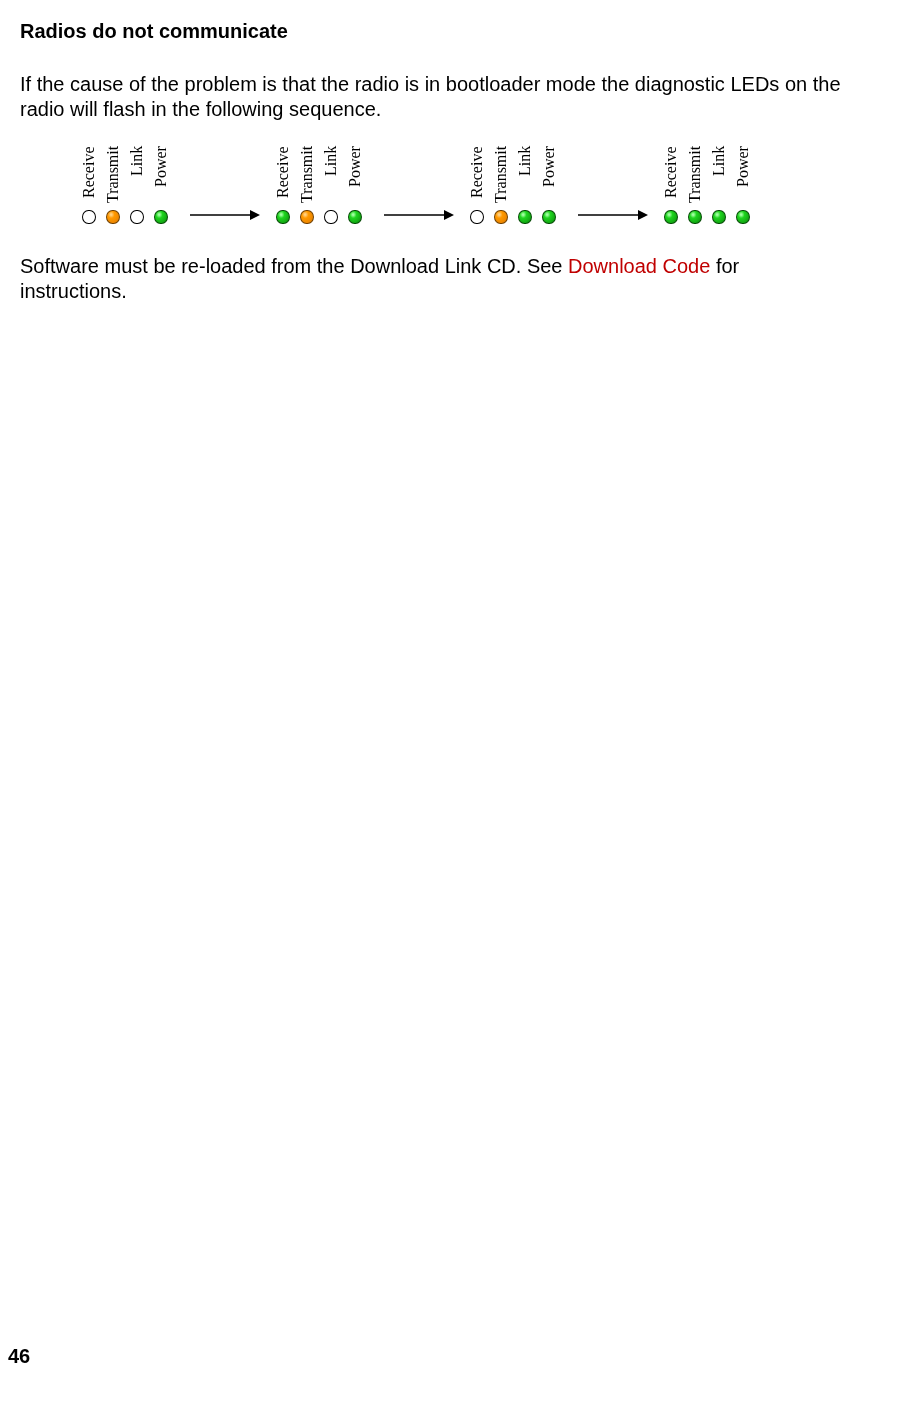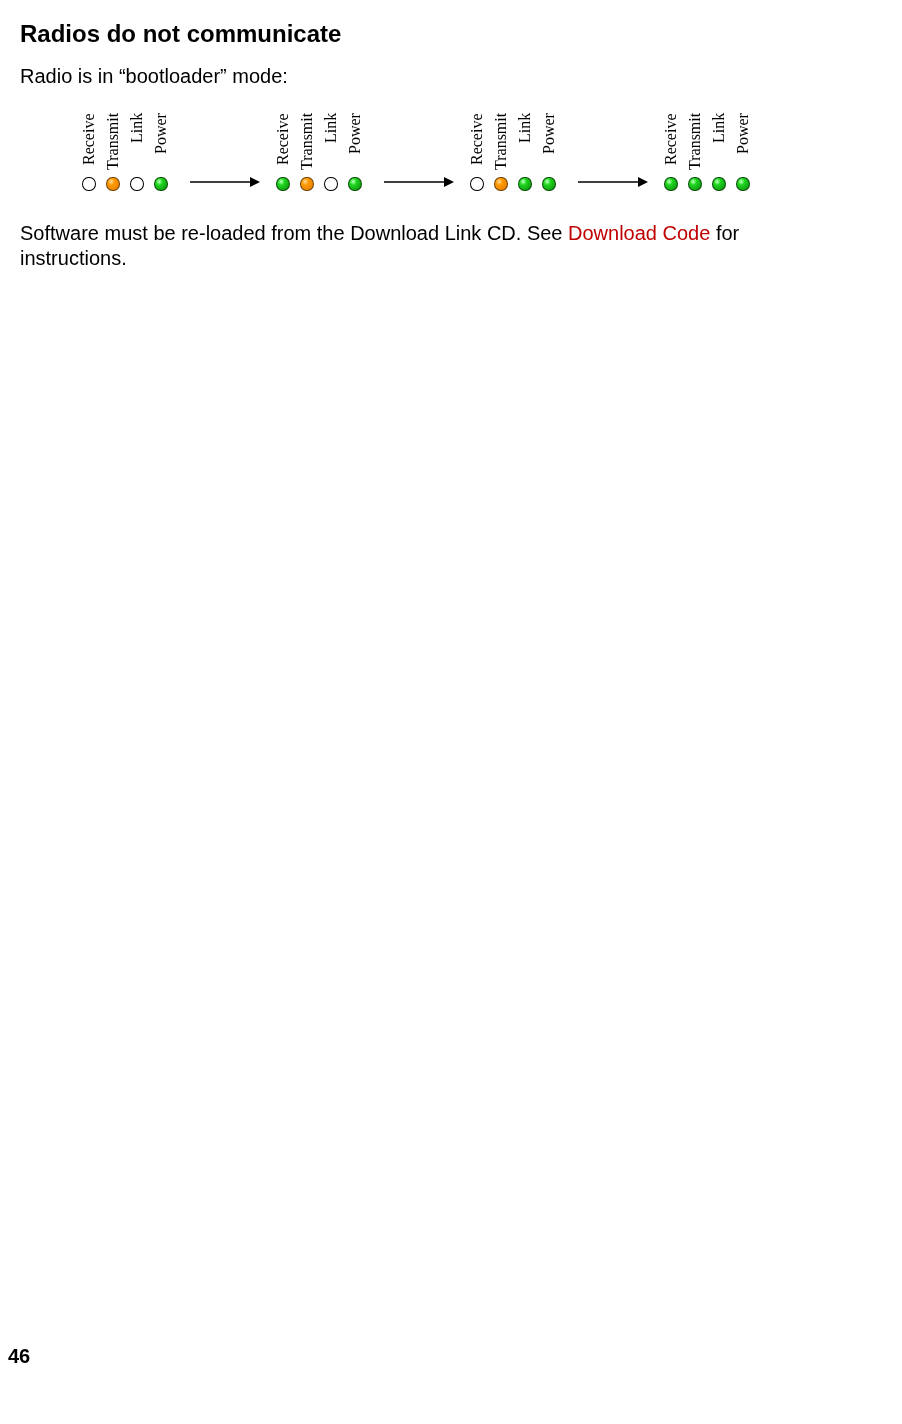--- a/index.html
+++ b/index.html
@@ -8,22 +8,22 @@
       padding: 20px 20px 20px 20px;
       width: 862px;
       height: 1384px;
       box-sizing: border-box;
       font-size: 20px;
       color: #000;
       position: relative;
     }
     .heading {
       font-weight: bold;
-      font-size: 24px;
-      margin-bottom: 16px;
+      font-size: 20px;
+      margin-bottom: 4px;
     }
     .body-text {
       font-size: 20px;
       line-height: 1.25;
       margin-bottom: 24px;
     }
     .diagram {
       display: flex;
       align-items: flex-end;
       margin: 20px 0 30px 60px;
@@ -91,21 +91,22 @@
       font-weight: bold;
       font-size: 20px;
     }
   </style>
 </head>
 <body>
 
 <div class="heading">Radios do not communicate</div>
 
 <div class="body-text">
-  <span>Radio is in “bootloader” mode:</span><br>
+  <br>
+  <span>If the cause of the problem is that the radio is in bootloader mode the diagnostic LEDs on the radio will flash in the following sequence.</span>
 </div>
 
 <div class="diagram">
 
   <div class="led-group">
     <div class="led-col">
       <div class="led-label">Receive</div>
       <div class="led off"></div>
     </div>
     <div class="led-col">

